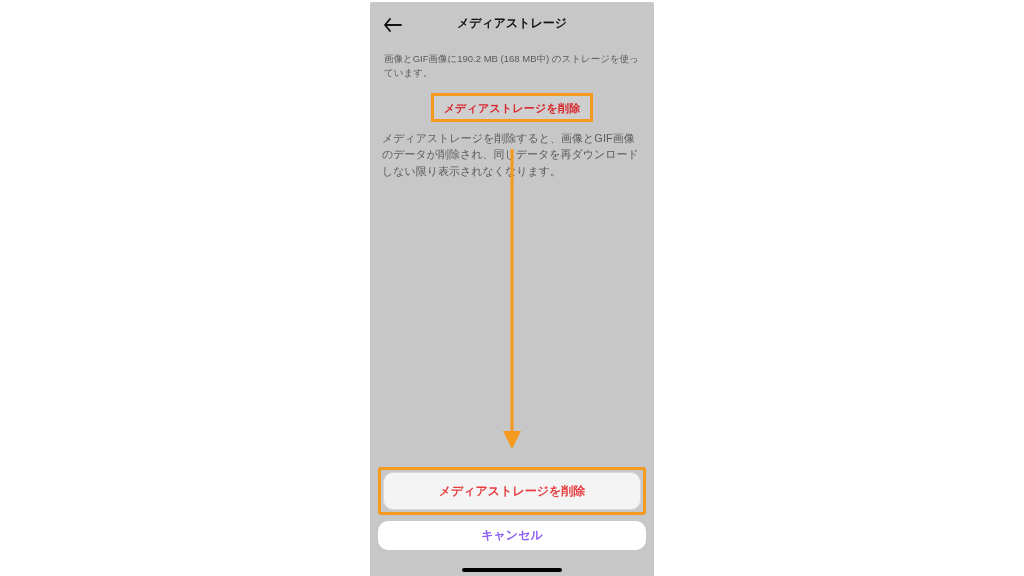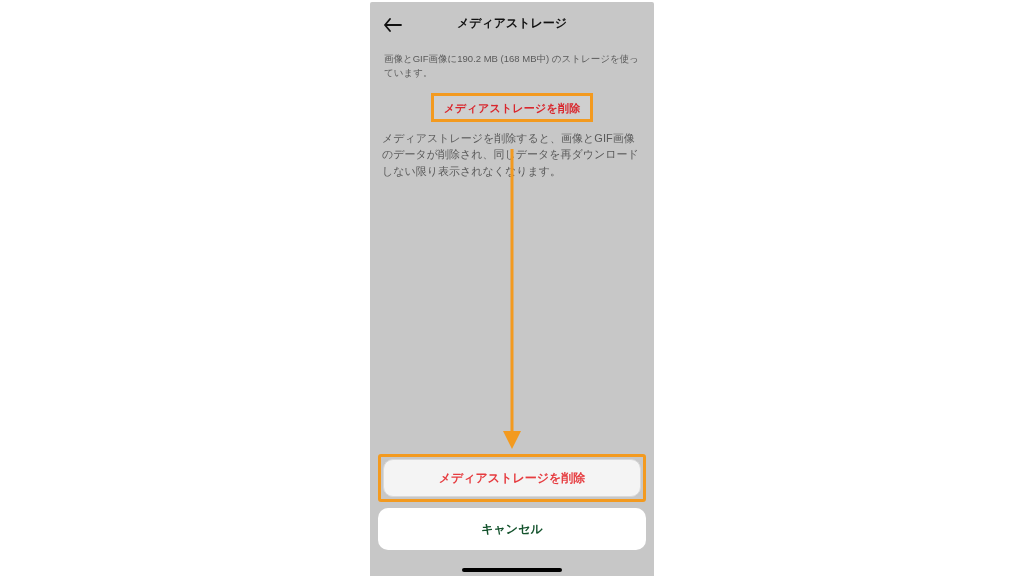--- a/index.html
+++ b/index.html
@@ -103,27 +103,27 @@
       display: flex;
       align-items: center;
       justify-content: center;
       font-size: 12px;
       font-weight: 700;
       color: #e63b3f;
     }
     .cancel-btn {
       background: #ffffff;
       border-radius: 10px;
-      height: 42px;
+      height: 29px;
       display: flex;
       align-items: center;
       justify-content: center;
       font-size: 12px;
       font-weight: 700;
-      color: #14532d;
+      color: #8b5cf6;
     }
     .home-indicator {
       position: absolute;
       bottom: 6px;
       left: 50%;
       transform: translateX(-50%);
       width: 100px;
       height: 4px;
       background: #000;
       border-radius: 3px;

